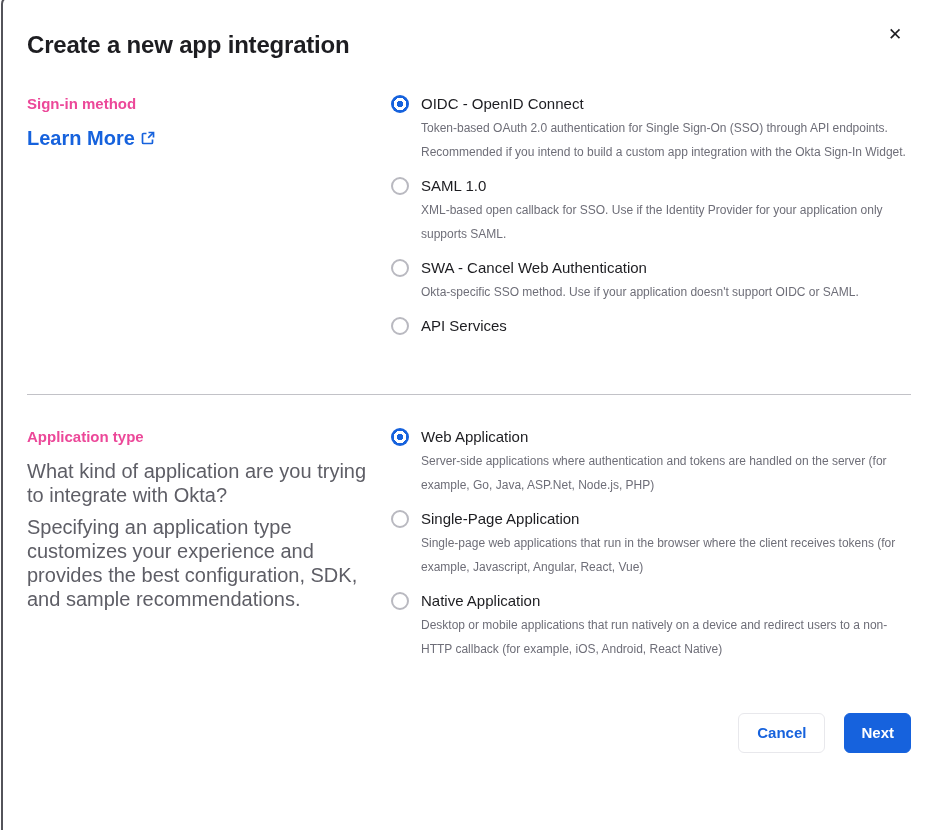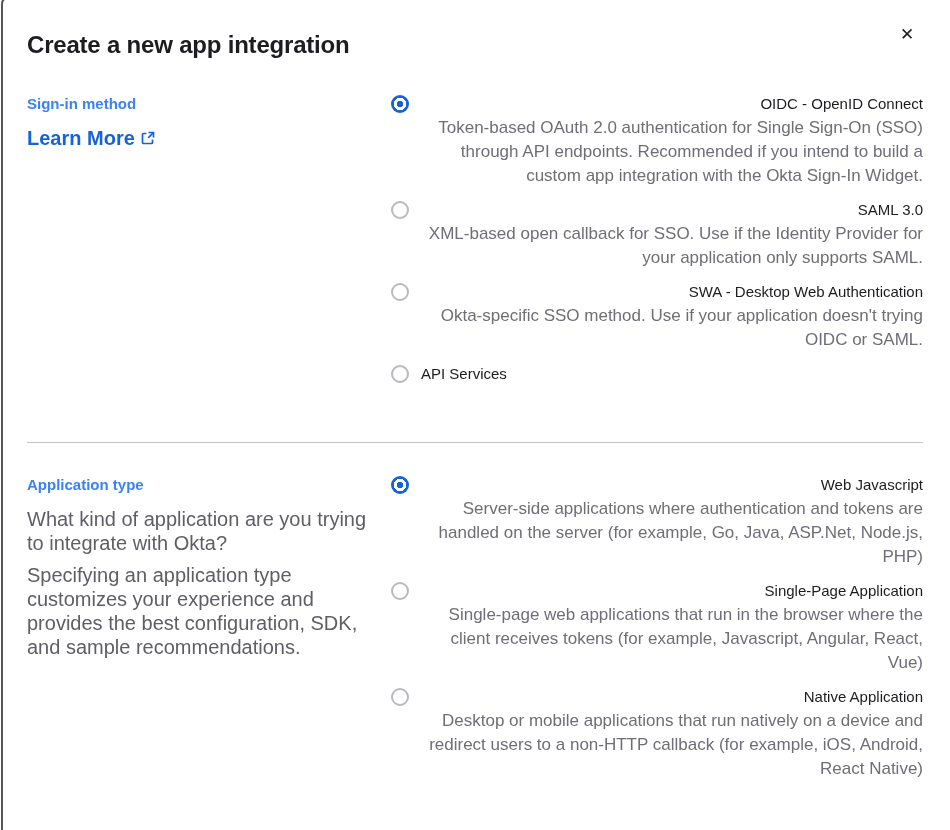--- a/index.html
+++ b/index.html
@@ -15,21 +15,21 @@
     position: fixed;
     top: -4px; left: 1px; right: -8px; bottom: -10px;
     border: 2px solid #53535a;
     border-radius: 8px;
     pointer-events: none;
     z-index: 50;
   }
   .dialog {
     position: relative;
     width: 100%; height: 100%;
-    padding: 30px 27px 0 27px;
+    padding: 30px 39px 0 27px;
   }
   .dialog-header {
     position: relative;
     margin-bottom: 32px;
   }
   .dialog-title {
     font-size: 24px;
     font-weight: bold;
     letter-spacing: -0.2px;
     color: #1d1d21;
@@ -50,21 +50,21 @@
   .section {
     display: grid;
     grid-template-columns: 340px 1fr;
     column-gap: 24px;
     align-items: start;
   }
   .section-left .section-heading {
     font-size: 15px;
     font-weight: bold;
     line-height: 24px;
-    color: #3b82f6;
+    color: #ec4899;
   }
   .learn-more {
     margin-top: 10px;
     display: inline-flex;
     align-items: center;
     gap: 6px;
     font-size: 20px;
     font-weight: bold;
     color: #1662dd;
     text-decoration: none;
@@ -79,21 +79,20 @@
     margin-top: 10px;
   }
   .section-left p + p { margin-top: 8px; }
   .options { display: flex; flex-direction: column; }
   .option {
     display: flex;
     align-items: flex-start;
     gap: 12px;
     margin-bottom: 10px;
     cursor: pointer;
-    text-align: right;
   }
   .radio {
     flex: 0 0 auto;
     width: 18px; height: 18px;
     margin-top: 3px;
     border-radius: 50%;
     border: 2px solid #b9b9c0;
     background: #ffffff;
   }
   .radio.selected {
@@ -103,21 +102,21 @@
       #ffffff 3.4px 6.2px,
       #1662dd 6.2px 100%);
   }
   .option-text { max-width: 505px; }
   .option-label {
     font-size: 15px;
     line-height: 24px;
     color: #1d1d21;
   }
   .option-desc {
-    font-size: 17px;
+    font-size: 12px;
     line-height: 24px;
     color: #6e6e78;
   }
   .divider {
     border: none;
     border-top: 1px solid #c2c2c7;
     margin: 46px 0 30px 0;
   }
   .dialog-footer {
     display: flex;
@@ -178,29 +177,29 @@
       <div class="option">
         <span class="radio selected"></span>
         <div class="option-text">
           <div class="option-label">OIDC - OpenID Connect</div>
           <div class="option-desc">Token-based OAuth 2.0 authentication for Single Sign-On (SSO) through API endpoints. Recommended if you intend to build a custom app integration with the Okta Sign-In Widget.</div>
         </div>
       </div>
       <div class="option">
         <span class="radio"></span>
         <div class="option-text">
-          <div class="option-label">SAML 3.0</div>
+          <div class="option-label">SAML 1.0</div>
           <div class="option-desc">XML-based open callback for SSO. Use if the Identity Provider for your application only supports SAML.</div>
         </div>
       </div>
       <div class="option">
         <span class="radio"></span>
         <div class="option-text">
-          <div class="option-label">SWA - Desktop Web Authentication</div>
-          <div class="option-desc">Okta-specific SSO method. Use if your application doesn't trying OIDC or SAML.</div>
+          <div class="option-label">SWA - Cancel Web Authentication</div>
+          <div class="option-desc">Okta-specific SSO method. Use if your application doesn't support OIDC or SAML.</div>
         </div>
       </div>
       <div class="option">
         <span class="radio"></span>
         <div class="option-text">
           <div class="option-label">API Services</div>
         </div>
       </div>
     </div>
   </div>
@@ -210,21 +209,21 @@
   <div class="section">
     <div class="section-left">
       <div class="section-heading">Application type</div>
       <p>What kind of application are you trying to integrate with Okta?</p>
       <p>Specifying an application type customizes your experience and provides the best configuration, SDK, and sample recommendations.</p>
     </div>
     <div class="options">
       <div class="option">
         <span class="radio selected"></span>
         <div class="option-text">
-          <div class="option-label">Web Javascript</div>
+          <div class="option-label">Web Application</div>
           <div class="option-desc">Server-side applications where authentication and tokens are handled on the server (for example, Go, Java, ASP.Net, Node.js, PHP)</div>
         </div>
       </div>
       <div class="option">
         <span class="radio"></span>
         <div class="option-text">
           <div class="option-label">Single-Page Application</div>
           <div class="option-desc">Single-page web applications that run in the browser where the client receives tokens (for example, Javascript, Angular, React, Vue)</div>
         </div>
       </div>

